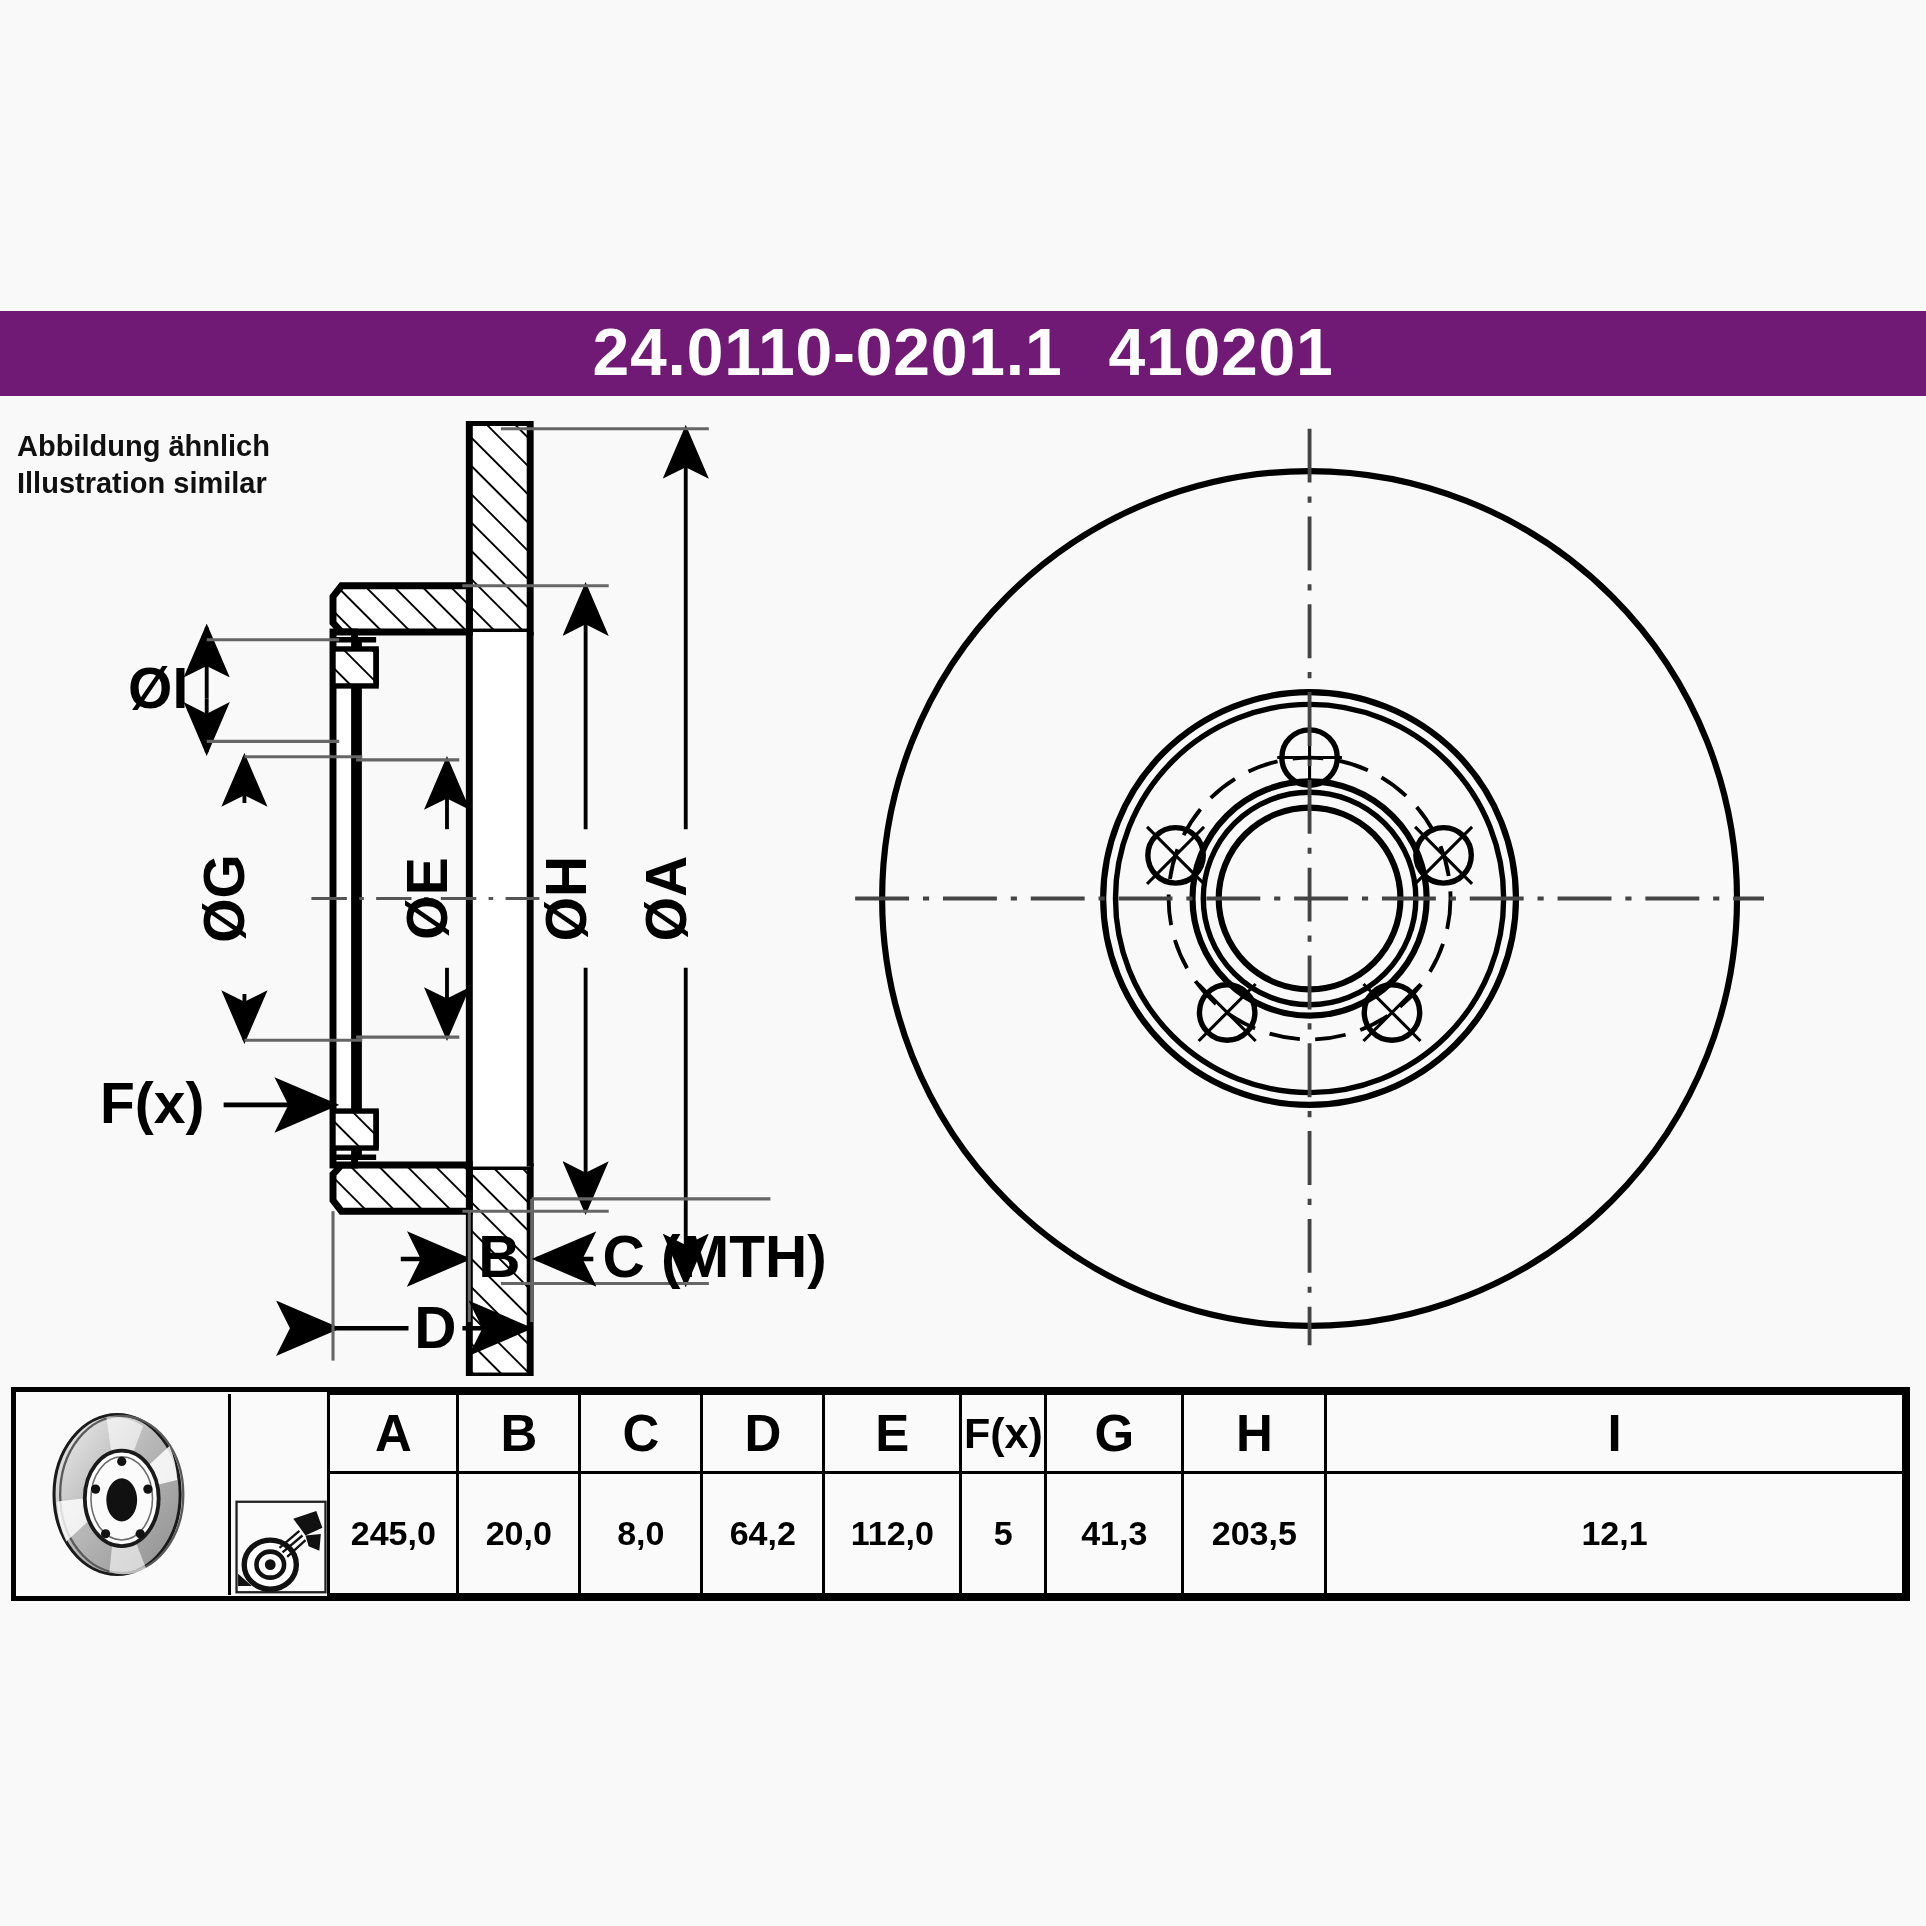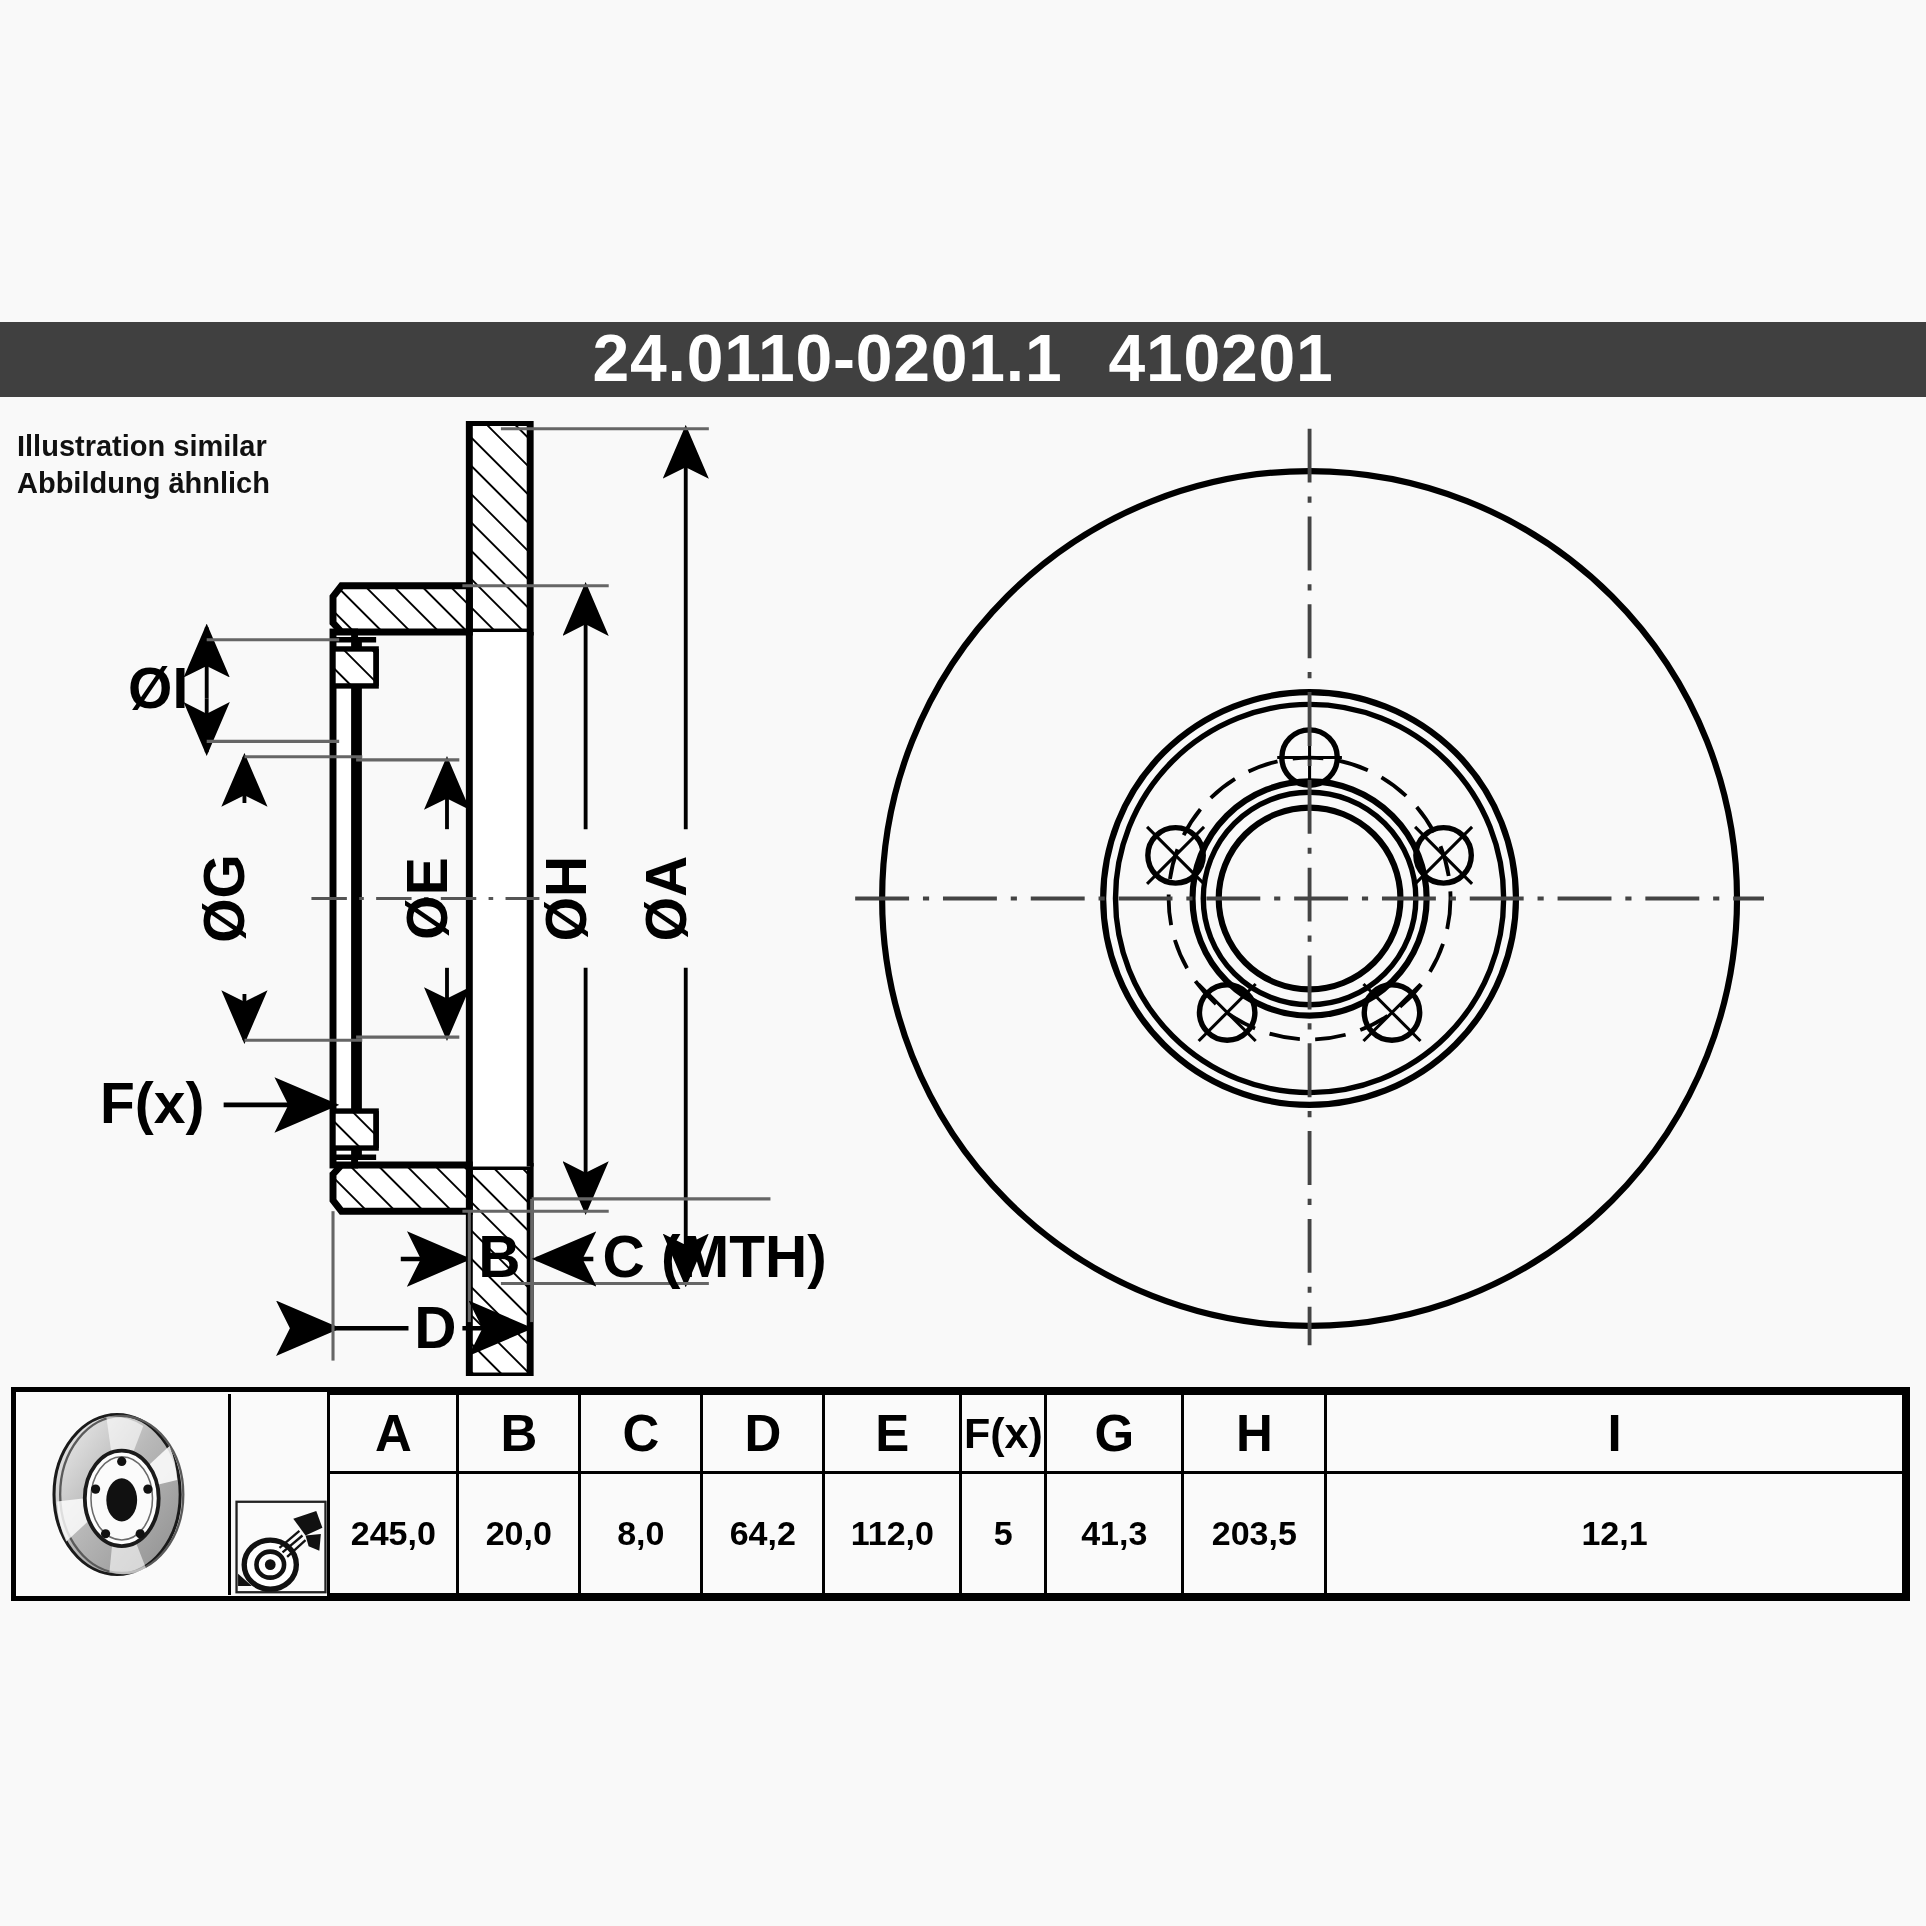--- a/index.html
+++ b/index.html
@@ -1,22 +1,22 @@
 <!DOCTYPE html>
 <html style="font-size:12.3px"><head>
 <meta charset="utf-8">
 <style>
   html,body{margin:0;padding:0;background:#fff;}
   body{width:1926px;height:1926px;font-family:"Liberation Sans",sans-serif;background:#f9f9f9;}
   #root{position:relative;width:1926px;height:1926px;overflow:hidden;background:#f9f9f9;}
 
   
   #header-bar{
-    position:absolute;left:0;top:322px;width:1926px;height:75px;
-    background:#404040;display:flex;align-items:center;justify-content:center;
+    position:absolute;left:0;top:311px;width:1926px;height:85px;
+    background:#701a75;display:flex;align-items:center;justify-content:center;
   }
   #header-bar .title{
     color:#ffffff;font-weight:bold;font-size:66px;letter-spacing:0.8px;
     font-family:"Liberation Sans",sans-serif;white-space:pre;
     transform:translateY(-2.3px);
   }
   #header-bar .title .gap{display:inline-block;width:46px;}
 
   
   #illus-note{
@@ -54,22 +54,22 @@
 </head>
 <body>
 
 <div id="root">
 
   <div id="header-bar">
     <div class="title"><span>24.0110-0201.1</span><span class="gap"></span><span>410201</span></div>
   </div>
 
   <div id="illus-note">
+    <div>Abbildung ähnlich</div>
     <div>Illustration similar</div>
-    <div>Abbildung ähnlich</div>
   </div>
 
   <div id="drawing">
   <svg width="1926" height="955" viewBox="0 0 2500 1240" xmlns="http://www.w3.org/2000/svg">
     <defs>
       <pattern id="hatch" width="26" height="26" patternUnits="userSpaceOnUse" patternTransform="rotate(-45)">
         <rect width="26" height="26" fill="#ffffff"></rect>
         <line x1="0" y1="0" x2="0" y2="26" stroke="#000" stroke-width="5"></line>
       </pattern>
       <marker id="arrEnd" markerWidth="14" markerHeight="12" refX="13" refY="6" orient="auto" markerUnits="strokeWidth">

